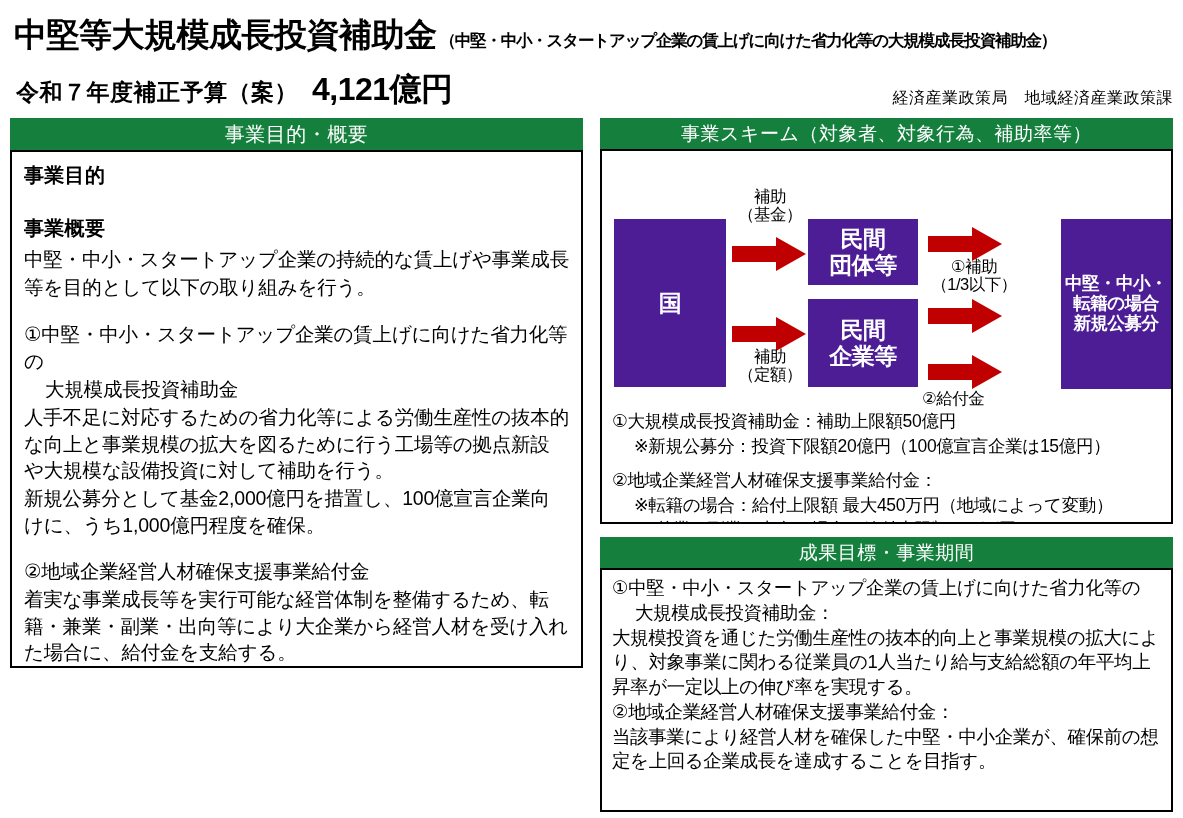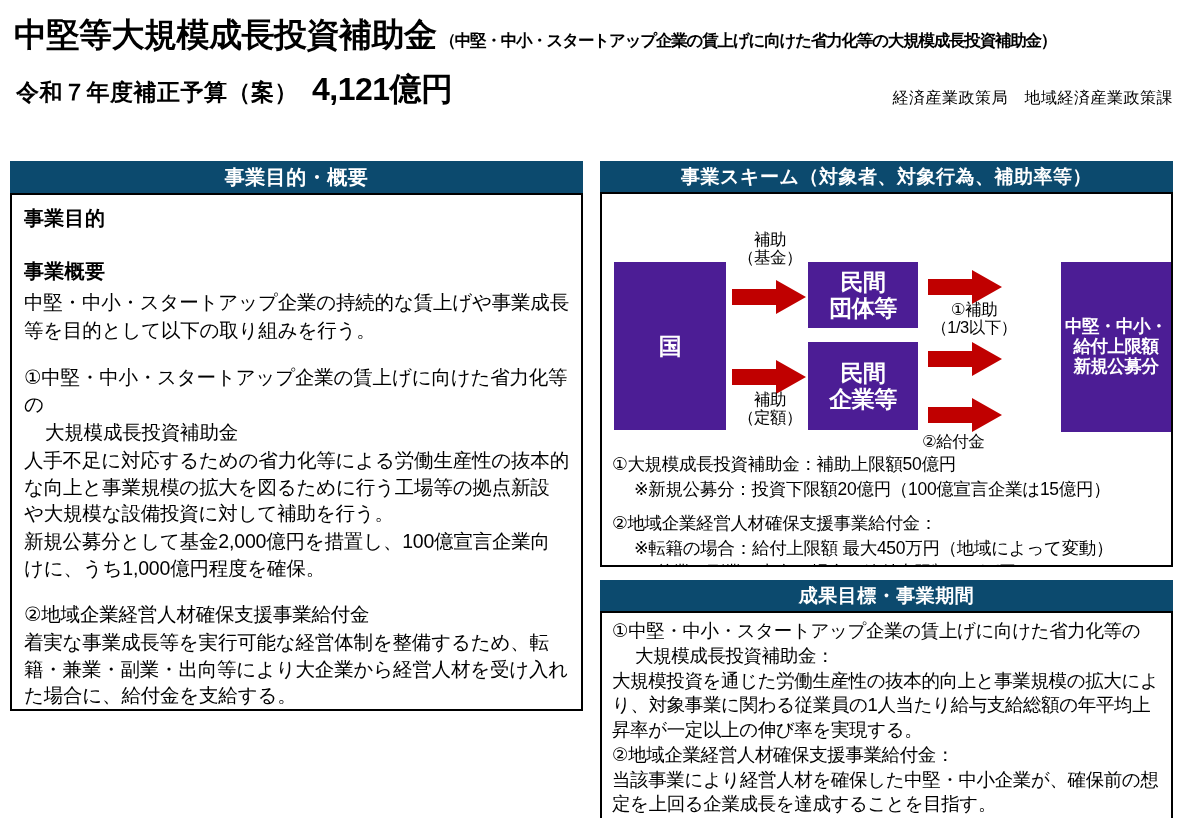--- a/index.html
+++ b/index.html
@@ -65,27 +65,26 @@
     position: absolute;
     right: 10px; top: 88px;
     font-size: 16px;
     letter-spacing: 0.5px;
     white-space: nowrap;
   }
 
   
   .panel { position: absolute; }
   .panel-header {
-    background: #0c4a6e;
+    background: #15803d;
     color: #ffffff;
-    font-weight: bold;
+    font-weight: normal;
     text-align: center;
     letter-spacing: 0.5px;
     box-sizing: border-box;
-    margin-top: 43px;
   }
   .panel-body {
     border: 2px solid #000000;
     border-top: 2px solid #000000;
     box-sizing: border-box;
     background: #ffffff;
     overflow: hidden;
   }
 
   
@@ -233,21 +232,21 @@
       <div class="dbox" id="box-kigyo">
         <span>
           <span>民間</span><br>
           <span>企業等</span>
         </span>
       </div>
 
       <div class="dbox" id="box-target">
         <span>
           <span>中堅・中小・</span><br>
-          <span>給付上限額</span><br>
+          <span>転籍の場合</span><br>
           <span>新規公募分</span>
         </span>
       </div>
 
       <svg class="arrow" style="left:130px; top:86px;" width="74" height="34" viewBox="0 0 74 34">
         <path d="M0,9 L44,9 L44,0 L74,17 L44,34 L44,25 L0,25 Z" fill="#C00000"></path>
       </svg>
 
       <svg class="arrow" style="left:130px; top:166px;" width="74" height="34" viewBox="0 0 74 34">
         <path d="M0,9 L44,9 L44,0 L74,17 L44,34 L44,25 L0,25 Z" fill="#C00000"></path>

